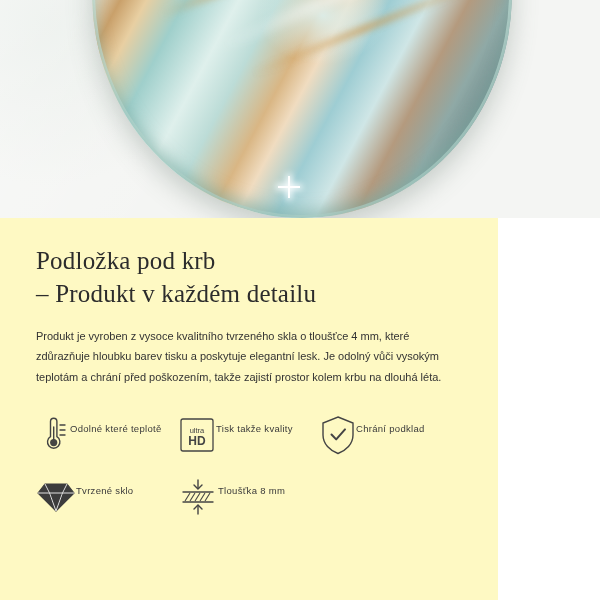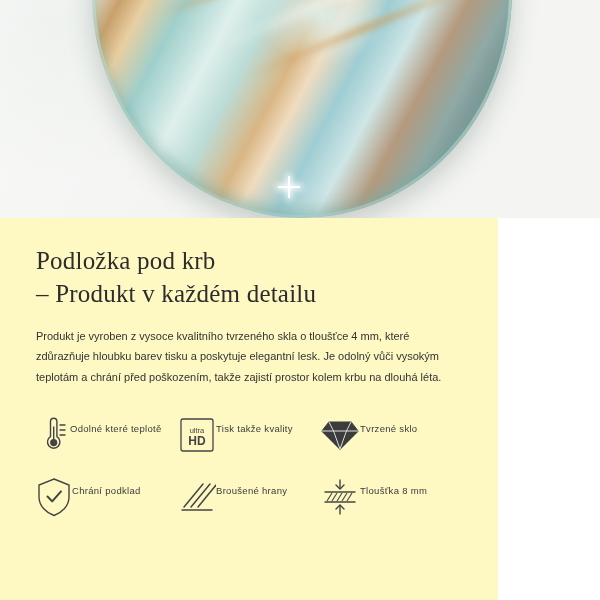--- a/index.html
+++ b/index.html
@@ -214,55 +214,42 @@
             <rect x="3" y="3" width="32" height="32" rx="2" fill="none" stroke="#444" stroke-width="1.3"></rect>
             <text x="19" y="17" text-anchor="middle" font-family="Liberation Sans, sans-serif" font-size="7.5" fill="#444">ultra</text>
             <text x="19" y="29" text-anchor="middle" font-family="Liberation Sans, sans-serif" font-size="12" font-weight="bold" fill="#444">HD</text>
           </svg>
         </div>
         <div class="feature-label">Tisk takže kvality</div>
       </div>
 
       <div class="feature">
         <div class="feature-icon">
+          <svg width="36" height="42" viewBox="0 0 36 42">
+            <path d="M18 3 L33 9 V21 C33 30 26 36.5 18 39.5 C10 36.5 3 30 3 21 V9 Z" fill="none" stroke="#444" stroke-width="1.4"></path>
+            <path d="M11.5 20.5 L16.2 25.4 L25 15.4" fill="none" stroke="#444" stroke-width="2" stroke-linecap="round" stroke-linejoin="round"></path>
+          </svg>
+        </div>
+        <div class="feature-label">Chrání podklad</div>
+      </div>
+
+      <div class="feature">
+        <div class="feature-icon">
           <svg width="40" height="34" viewBox="0 0 40 34">
             <path d="M9 4 H31 L38 13 L20 31 L2 13 Z" fill="#3c3c3c" stroke="#3c3c3c" stroke-width="1.2" stroke-linejoin="round"></path>
             <g stroke="#ffffff" stroke-width="1" opacity="0.85">
               <path d="M9 4 L13.5 13 L20 31"></path>
               <path d="M31 4 L26.5 13 L20 31"></path>
               <path d="M2 13 H38"></path>
             </g>
           </svg>
         </div>
         <div class="feature-label">Tvrzené sklo</div>
       </div>
 
-      <div class="feature">
-        <div class="feature-icon">
-          <svg width="36" height="42" viewBox="0 0 36 42">
-            <path d="M18 3 L33 9 V21 C33 30 26 36.5 18 39.5 C10 36.5 3 30 3 21 V9 Z" fill="none" stroke="#444" stroke-width="1.4"></path>
-            <path d="M11.5 20.5 L16.2 25.4 L25 15.4" fill="none" stroke="#444" stroke-width="2" stroke-linecap="round" stroke-linejoin="round"></path>
-          </svg>
-        </div>
-        <div class="feature-label">Chrání podklad</div>
-      </div>
-
-      <div class="feature">
-        <div class="feature-icon">
-          <svg width="38" height="34" viewBox="0 0 38 34">
-            <g stroke="#444" stroke-width="1.5" stroke-linecap="round">
-              <line x1="6" y1="27" x2="25" y2="4"></line>
-              <line x1="13" y1="27" x2="32" y2="4"></line>
-              <line x1="20" y1="27" x2="38" y2="5"></line>
-              <line x1="4" y1="30" x2="34" y2="30"></line>
-            </g>
-          </svg>
-        </div>
-        <div class="feature-label">Broušené hrany</div>
-      </div>
 
       <div class="feature">
         <div class="feature-icon">
           <svg width="40" height="40" viewBox="0 0 40 40">
             <g stroke="#444" stroke-width="1.4" stroke-linecap="round">
               <line x1="20" y1="3" x2="20" y2="11"></line>
               <path d="M16 8 L20 12 L24 8" fill="none"></path>
               <line x1="5" y1="15" x2="35" y2="15"></line>
               <line x1="5" y1="25" x2="35" y2="25"></line>
               <line x1="20" y1="29" x2="20" y2="37"></line>

